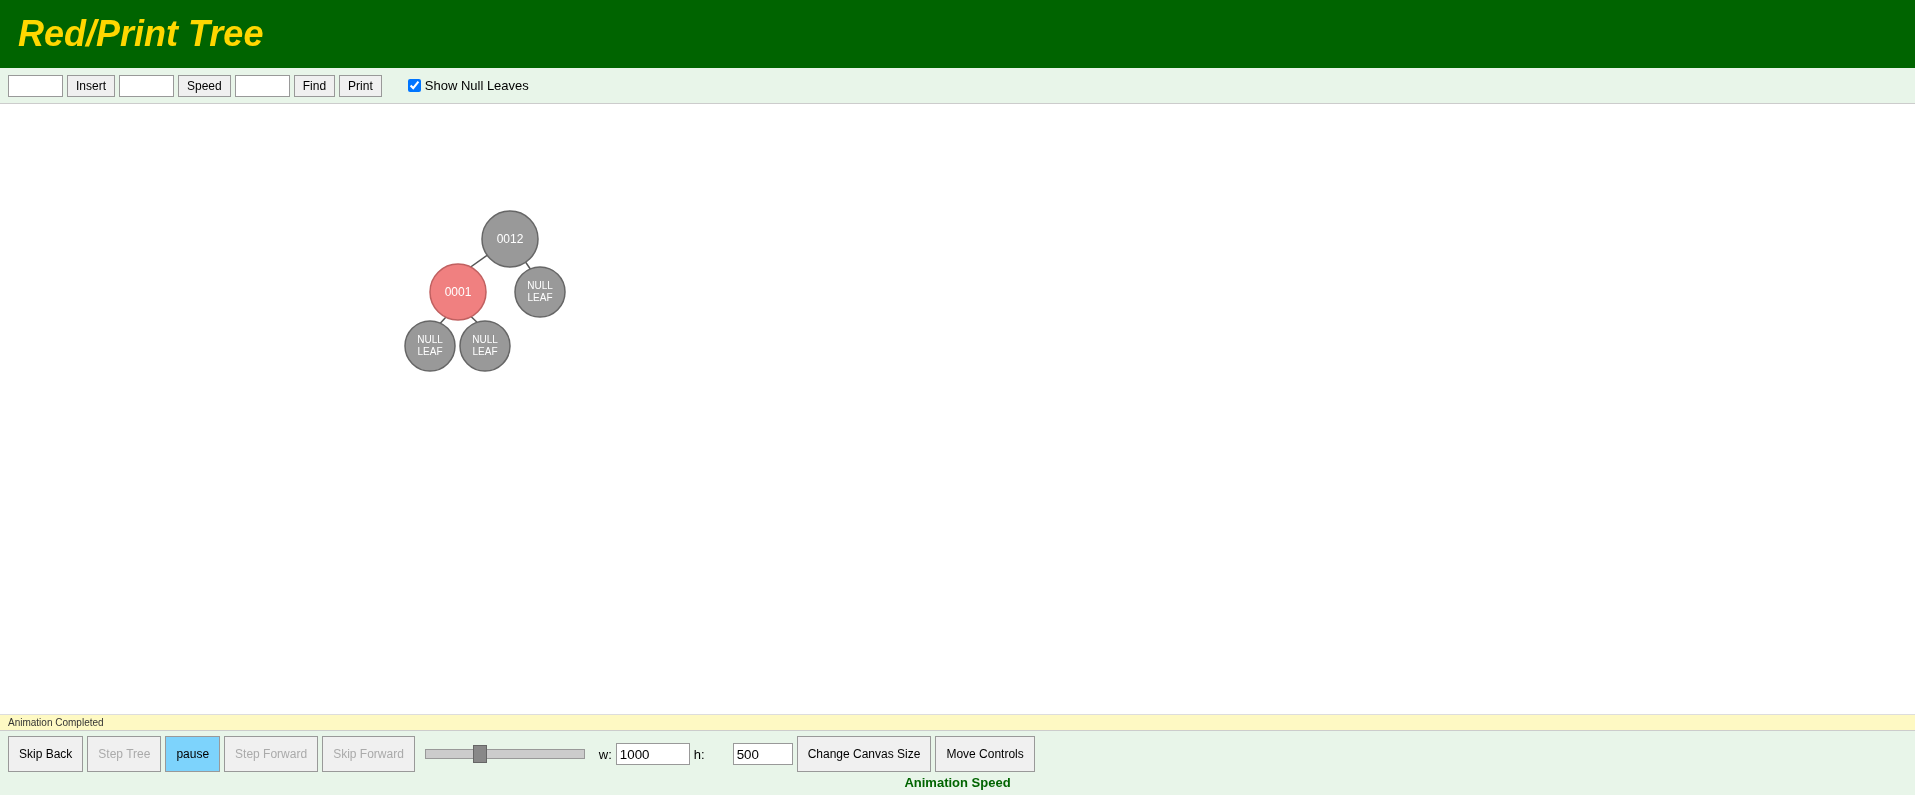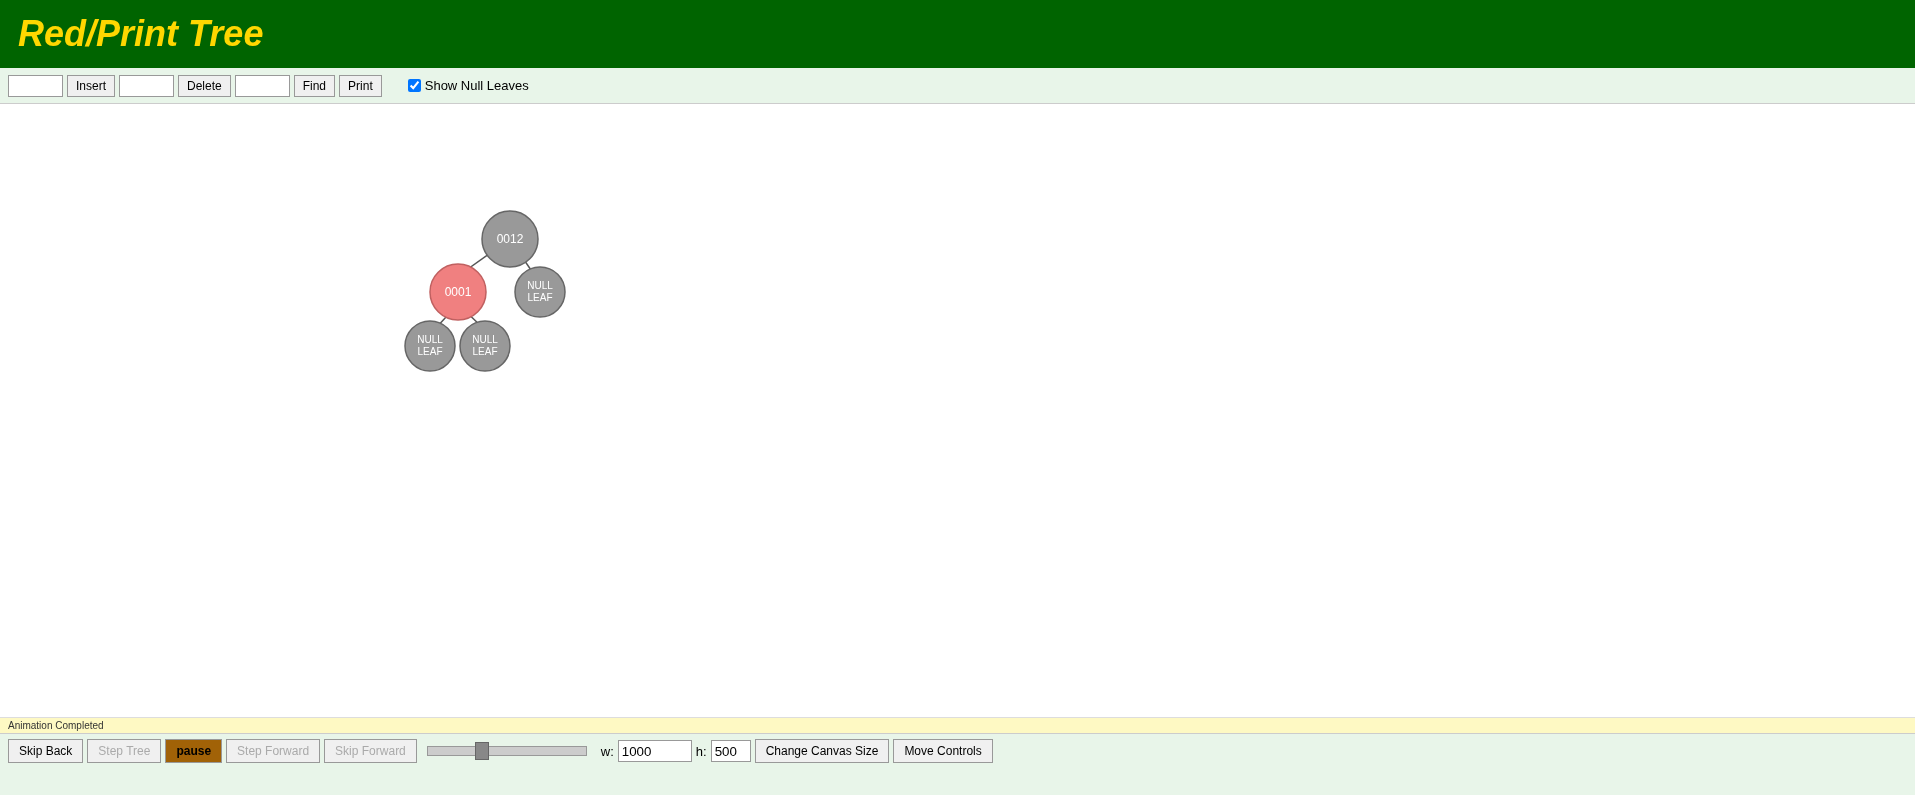--- a/index.html
+++ b/index.html
@@ -84,34 +84,34 @@
       gap: 3px;
       min-height: 62px;
     }
     #bottom-controls .controls-row {
       display: flex;
       align-items: center;
       gap: 4px;
       width: 100%;
     }
     #bottom-controls button {
-      height: 24px;
+      height: 36px;
       padding: 0 10px;
       border: 1px solid #999;
       background: #f0f0f0;
       cursor: pointer;
       font-size: 12px;
     }
     #bottom-controls button:disabled {
       color: #aaa;
       cursor: default;
     }
     #bottom-controls button.active-btn {
-      background: #a16207;
-      font-weight: bold;
+      background: #7dd3fc;
+      font-weight: normal;
     }
     .speed-track {
       display: flex;
       align-items: center;
       gap: 0;
       height: 24px;
     }
     .speed-bar-outer {
       width: 160px;
       height: 10px;
@@ -152,21 +152,21 @@
 <body>
 
 <div id="header">
   <h1>Red/Print Tree</h1>
 </div>
 
 <div id="toolbar">
   <input type="text" value="" style="width: 55px;">
   <button>Insert</button>
   <input type="text" value="" style="width: 55px;">
-  <button>Delete</button>
+  <button>Speed</button>
   <input type="text" value="" style="width: 55px;">
   <button>Find</button>
   <button>Print</button>
   <label>
     <input type="checkbox" checked="" style="">
     <span>Show Null Leaves</span>
   </label>
 </div>
 
 <div id="canvas-area">
@@ -219,18 +219,19 @@
     <div class="speed-track" style="margin-left:6px;">
       <div class="speed-bar-outer">
         <div class="speed-bar-thumb"></div>
       </div>
     </div>
 
     <div class="canvas-size-row" style="margin-left: 10px;">
       <span>w:</span>
       <input type="text" style="width: 74px;" value="1000">
       <span>h:</span>
-      <input type="text" style="width: 40px;" value="500">
+      <input type="text" style="width: 60px; margin-left: 24px;" value="500">
       <button>Change Canvas Size</button>
       <button>Move Controls</button>
     </div>
   </div>
+  <div class="animation-speed-label">Animation Speed</div>
 </div>
 
 </body></html>

